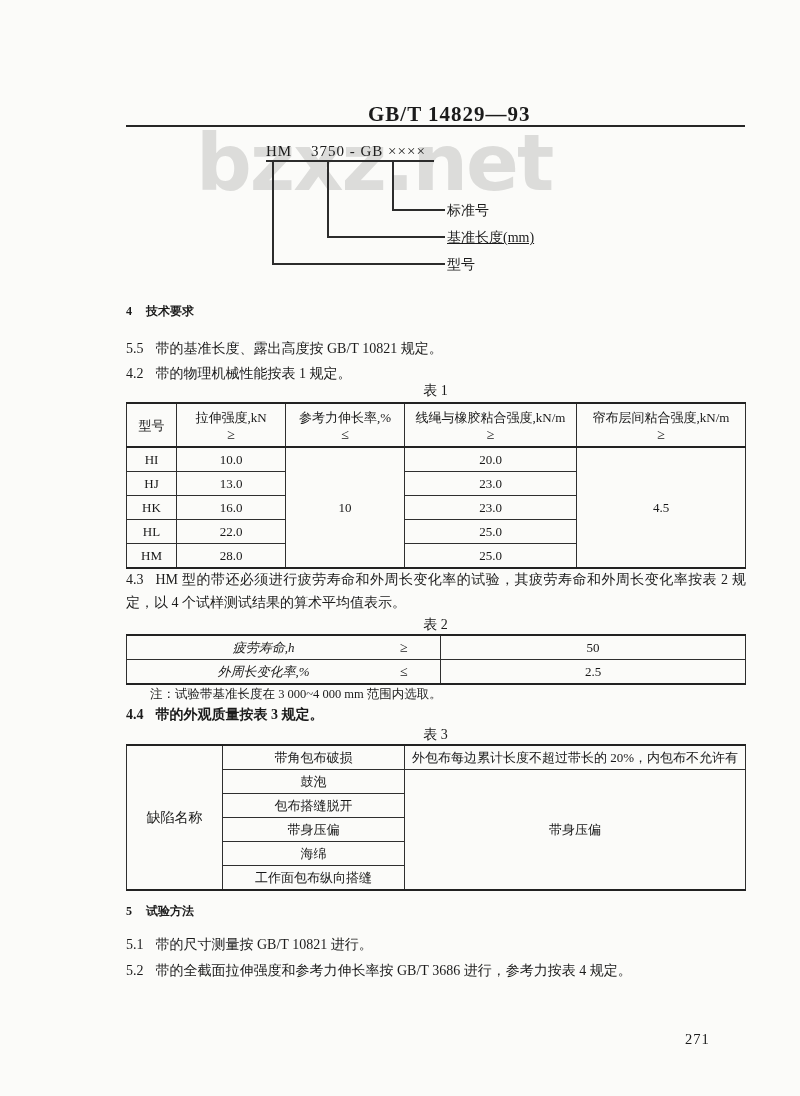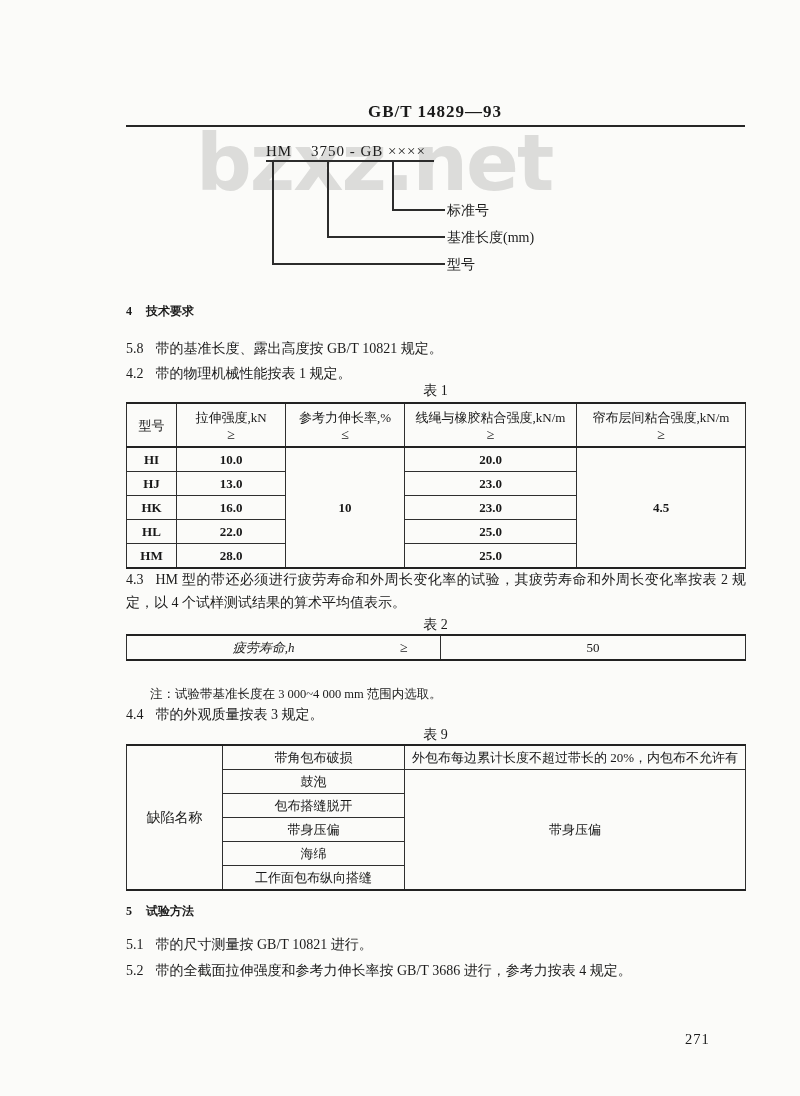--- a/index.html
+++ b/index.html
@@ -21,21 +21,21 @@
     font-size:78px;line-height:1;
     letter-spacing:-2px;
     color:#dcdcda;
     z-index:0;
     user-select:none;
   }
 
   
   .std-no{
     left:368px;top:102px;
-    font-weight:700;font-size:17px;letter-spacing:1px;
+    font-weight:700;font-size:21px;letter-spacing:1px;
     z-index:2;
     text-align:right;
   }
   .hdr-rule{
     left:126px;top:125px;width:619px;height:2px;
     background:#262626;z-index:2;
   }
 
   
   .code{font-size:15px;letter-spacing:1px;z-index:2;}
@@ -66,21 +66,21 @@
   th,td{
     border:1px solid #2f2f2f;
     text-align:center;
     vertical-align:middle;
     padding:0 2px;
     font-weight:normal;
     overflow:hidden;
   }
   table{border-top:2.5px solid #222;border-bottom:2.5px solid #222;}
   .t1 tr.hrow th{height:42px;border-bottom:2px solid #222;}
-  .t1 td{height:23px;font-weight:bold;}
+  .t1 td{height:23px;}
   .t1 .hl{line-height:19px;}
   .t1 .hs{line-height:16px;font-size:14px;}
   .t2 td{height:23px;}
   .t2 .lab{padding:0;font-style:italic;}
   .t2 .labwrap{display:flex;align-items:center;width:100%;}
   .t2 .nm{flex:1;text-align:center;}
   .t2 .sym{width:40px;text-align:left;font-size:14px;}
   .t3 td{height:23px;}
   .t3 .rowhdr{font-size:14px;}
 
@@ -102,30 +102,30 @@
 
     <div class="abs dline" style="left:266px;top:160px;width:168px;height:2px;"></div>
     <div class="abs dline" style="left:272px;top:161px;width:2px;height:104px;"></div>
     <div class="abs dline" style="left:327px;top:161px;width:2px;height:77px;"></div>
     <div class="abs dline" style="left:392px;top:161px;width:2px;height:50px;"></div>
     <div class="abs dline" style="left:392px;top:209px;width:53px;height:2px;"></div>
     <div class="abs dline" style="left:327px;top:236px;width:118px;height:2px;"></div>
     <div class="abs dline" style="left:272px;top:263px;width:173px;height:2px;"></div>
 
     <span class="abs dlabel" style="left:447px;top:202px;">标准号</span>
-    <span class="abs dlabel" style="left:447px;top:229px;">基准长度(mm)</span>
+    <span class="abs dlabel" style="left:447px;top:229px;text-decoration:underline;">基准长度(mm)</span>
     <span class="abs dlabel" style="left:447px;top:256px;">型号</span>
   </div>
 
   <div class="abs sec" style="left:126px;top:303px;">
     <span class="snum">4</span><span>技术要求</span>
   </div>
 
   <p class="abs clause" style="left:126px;top:337px;">
-    <span class="cnum">5.8</span><span>带的基准长度、露出高度按 GB/T 10821 规定。</span>
+    <span class="cnum">5.5</span><span>带的基准长度、露出高度按 GB/T 10821 规定。</span>
   </p>
   <p class="abs clause" style="left:126px;top:362px;">
     <span class="cnum">4.2</span><span>带的物理机械性能按表 1 规定。</span>
   </p>
 
   <div class="abs tcap" style="left:126px;top:382px;">表 1</div>
   <table class="t1" style="left:126px;top:402px;">
     <colgroup>
         <col style="width:50px">
         <col style="width:109px">
@@ -198,30 +198,39 @@
     <tbody>
         <tr>
       <td class="lab">
         <div class="labwrap">
               <span class="nm">疲劳寿命,h</span>
               <span class="sym">≥</span>
             </div>
       </td>
       <td>50</td>
     </tr>
+    <tr>
+      <td class="lab">
+        <div class="labwrap">
+              <span class="nm">外周长变化率,%</span>
+              <span class="sym">≤</span>
+            </div>
+      </td>
+      <td>2.5</td>
+    </tr>
   </tbody>
     </table>
 
   <div class="abs note" style="left:150px;top:686px;">注：试验带基准长度在 3 000~4 000 mm 范围内选取。</div>
 
-  <p class="abs clause" style="left:126px;top:703px;">
+  <p class="abs clause" style="left:126px;top:703px;font-weight:bold;">
     <span class="cnum">4.4</span><span>带的外观质量按表 3 规定。</span>
   </p>
 
-  <div class="abs tcap" style="left:126px;top:726px;">表 9</div>
+  <div class="abs tcap" style="left:126px;top:726px;">表 3</div>
   <table class="t3" style="left:126px;top:744px;">
     <colgroup>
         <col style="width:96px">
         <col style="width:182px">
         <col style="width:341px">
       </colgroup>
     <tbody>
         <tr>
       <td rowspan="6" class="rowhdr">缺陷名称</td>
       <td>带角包布破损</td>

